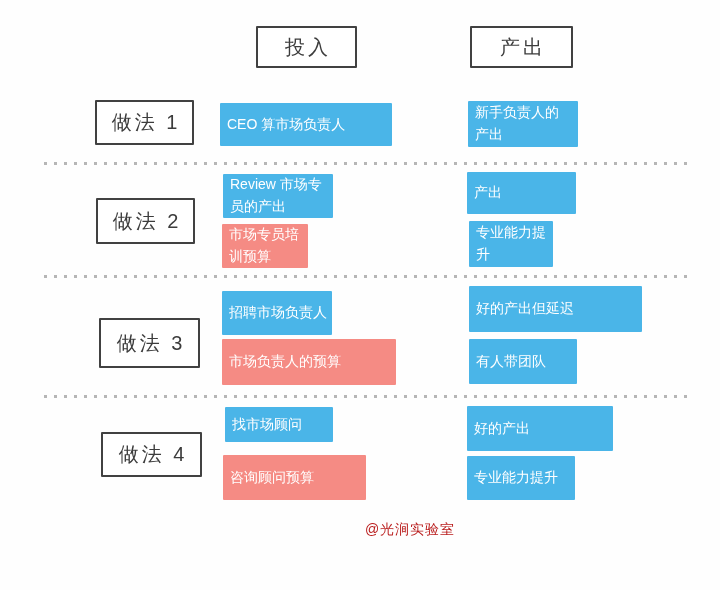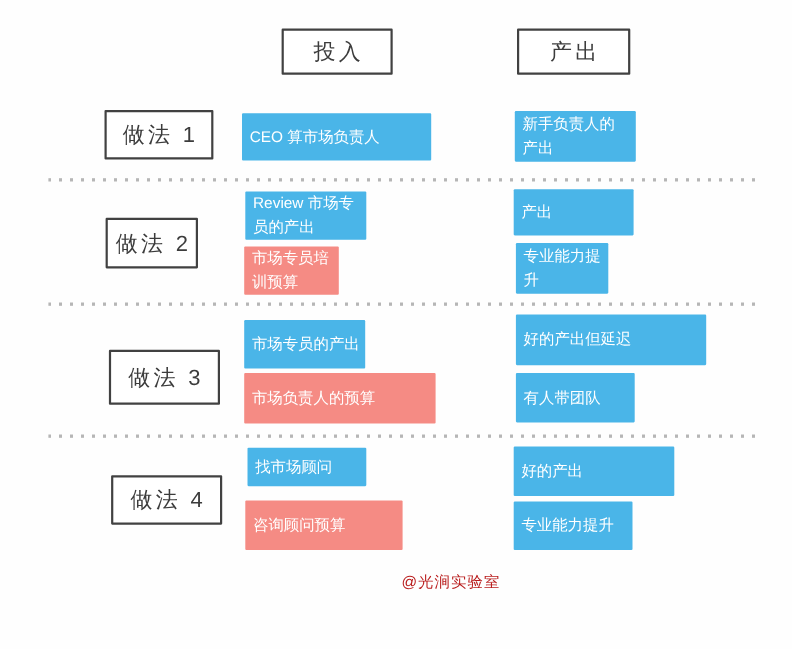--- a/index.html
+++ b/index.html
@@ -37,30 +37,30 @@
 
   <div class="frame" style="left:256px;top:26px;width:101px;height:42px;">投入</div>
   <div class="frame" style="left:470px;top:26px;width:103px;height:42px;">产出</div>
 
   <div class="frame" style="left:95px;top:100px;width:99px;height:45px;">做法 1</div>
   <div class="chip blue nw" style="left:220px;top:103px;width:172px;height:43px;">CEO 算市场负责人</div>
   <div class="chip blue" style="left:468px;top:101px;width:110px;height:46px;">新手负责人的产出</div>
 
   <div class="sep" style="top:162px;"></div>
 
-  <div class="frame" style="left:96px;top:198px;width:84px;height:46px;">做法 2</div>
+  <div class="frame" style="left:96px;top:198px;width:99px;height:46px;">做法 2</div>
   <div class="chip blue" style="left:223px;top:174px;width:110px;height:44px;">Review 市场专员的产出</div>
   <div class="chip pink" style="left:222px;top:224px;width:86px;height:44px;">市场专员培训预算</div>
   <div class="chip blue nw" style="left:467px;top:172px;width:109px;height:42px;">产出</div>
   <div class="chip blue" style="left:469px;top:221px;width:84px;height:46px;">专业能力提升</div>
 
   <div class="sep" style="top:275px;"></div>
 
   <div class="frame" style="left:99px;top:318px;width:101px;height:50px;">做法 3</div>
-  <div class="chip blue nw" style="left:222px;top:291px;width:110px;height:44px;">市场专员的产出</div>
+  <div class="chip blue nw" style="left:222px;top:291px;width:110px;height:44px;">招聘市场负责人</div>
   <div class="chip pink nw" style="left:222px;top:339px;width:174px;height:46px;">市场负责人的预算</div>
   <div class="chip blue nw" style="left:469px;top:286px;width:173px;height:46px;">好的产出但延迟</div>
   <div class="chip blue nw" style="left:469px;top:339px;width:108px;height:45px;">有人带团队</div>
 
   <div class="sep" style="top:395px;"></div>
 
   <div class="frame" style="left:101px;top:432px;width:101px;height:45px;">做法 4</div>
   <div class="chip blue nw" style="left:225px;top:407px;width:108px;height:35px;">找市场顾问</div>
   <div class="chip pink nw" style="left:223px;top:455px;width:143px;height:45px;">咨询顾问预算</div>
   <div class="chip blue nw" style="left:467px;top:406px;width:146px;height:45px;">好的产出</div>

